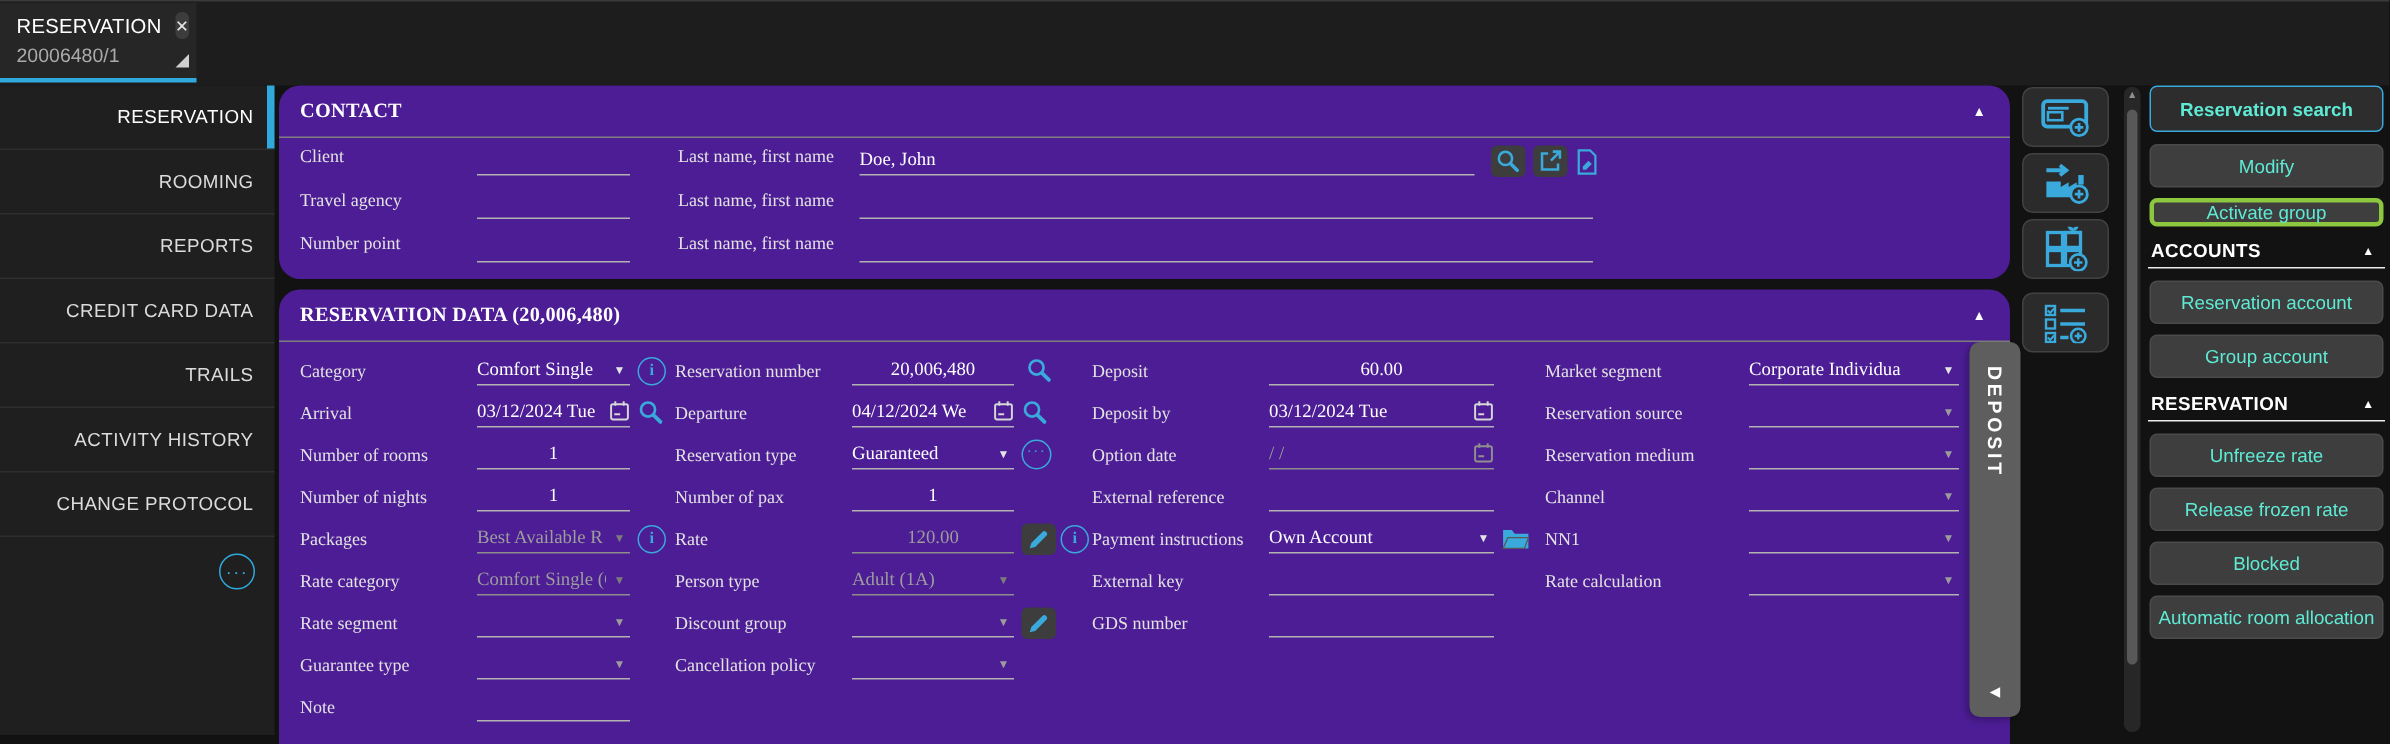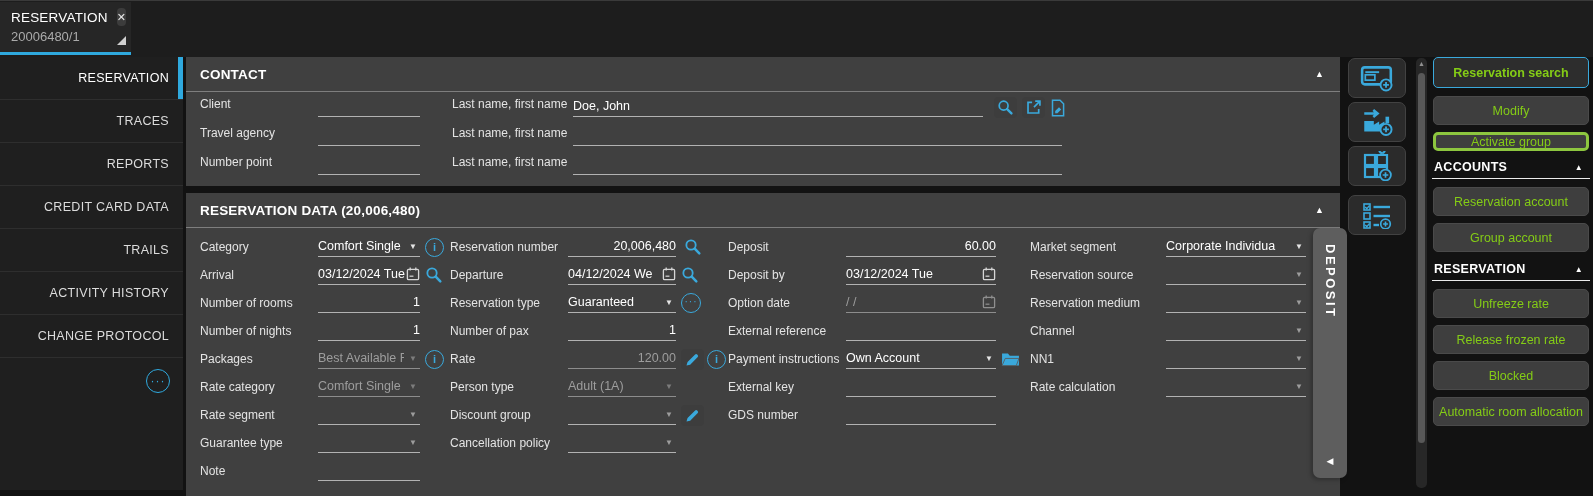--- a/index.html
+++ b/index.html
@@ -24,33 +24,33 @@
             display:flex;align-items:center;justify-content:flex-end;padding-right:14px;cursor:pointer;}
   .sideitem span{color:#dcdcdc;font-size:12.5px;letter-spacing:.3px;}
   .sideitem.active span{color:#fff;}
   .sideitem.active::after{content:"";position:absolute;right:0;top:0;bottom:0;width:5px;background:#2fa9de;}
   .side-more{height:45px;display:flex;align-items:center;justify-content:flex-end;padding-right:13px;}
   .more-circle{width:22px;height:22px;border:1.5px solid #2fa9de;border-radius:50%;color:#2fa9de;
                display:flex;align-items:center;justify-content:center;font-size:12px;letter-spacing:1px;cursor:pointer;}
 
   
   .content{position:absolute;left:186px;top:57px;width:1154px;height:433px;}
-  .panel{background:#404040;border-radius:0;position:relative;}
+  .panel{background:#4c1d95;border-radius:14px;position:relative;font-family:Liberation Serif, serif;}
   .contact{height:129px;margin-bottom:7px;}
   .rdata{height:333px;}
   .phead{height:35px;display:flex;align-items:center;padding:0 16px 0 14px;
          border-bottom:1px solid #7e7e7e;box-sizing:border-box;}
   .ptitle{color:#fff;font-weight:bold;font-size:13.5px;flex:1;letter-spacing:.2px;}
   .collapse{color:#fff;font-size:9px;cursor:pointer;}
 
   .lbl{color:#e3e3e3;font-size:12px;white-space:nowrap;overflow:hidden;}
   .fld{position:relative;border-bottom:1px solid #b2b2b2;height:20px;display:flex;align-items:center;
        box-sizing:border-box;padding-bottom:1px;cursor:text;}
   .fld .val{flex:1;font-size:12.5px;color:#fff;white-space:nowrap;overflow:hidden;}
-  .fld.num .val{text-align:right;}
+  .fld.num .val{text-align:center;}
   .fld.dd{cursor:pointer;}
   .fld.dd::after{content:"▼";font-size:8px;color:#e4e4e4;margin:0 3px 0 5px;}
   .fld.dd.empty::after{color:#9c9c9c;}
   .fld.dis{border-bottom-color:#8d8d8d;}
   .fld.dis .val{color:#9d9d9d;}
   .fld.dd.dis::after{color:#7c7c7c;}
 
   
   .cbody{padding:5px 0 0 14px;}
   .crow{display:flex;align-items:flex-start;height:29px;}
@@ -97,21 +97,21 @@
   .toolbtn.last{margin-top:5px;}
 
   
   .vscroll{position:absolute;left:1416px;top:58px;width:11px;height:430px;background:#272727;border-radius:5px;}
   .vscroll .up{position:absolute;top:2px;left:0;right:0;text-align:center;color:#909090;font-size:7px;cursor:pointer;}
   .vthumb{position:absolute;top:15px;left:2px;width:7px;height:370px;background:#585858;border-radius:4px;cursor:grab;}
 
   
   .rpanel{position:absolute;left:1431px;top:57px;width:160px;}
   .rbtn{width:156px;height:29px;margin:0 auto 7px auto;background:#3e3e3e;border:1px solid #4a4a4a;border-radius:5px;
-        color:#84cc16;font-size:12.5px;display:flex;align-items:center;justify-content:center;cursor:pointer;box-sizing:border-box;}
+        color:#5eead4;font-size:12.5px;display:flex;align-items:center;justify-content:center;cursor:pointer;box-sizing:border-box;}
   .rbtn.primary{background:#2d2d2d;border:1px solid #3aa9dc;font-weight:bold;height:31px;margin-bottom:8px;}
   .rbtn.green{border:3px solid #8dc63f;height:19px;margin-bottom:6px;text-align:right;}
   .rphead{display:flex;align-items:center;color:#fff;font-weight:bold;font-size:12.5px;
           padding:3px 8px 3px 3px;letter-spacing:.3px;}
   .rphead .collapse{margin-left:auto;font-size:8px;}
   .rphr{border-bottom:1px solid #ececec;margin:1px 1px 8px 1px;}
 </style>
 </head>
 <body>
 
@@ -188,21 +188,21 @@
     <div class="tab-sub">20006480/1</div>
     <span class="tab-corner"></span>
   </div>
 </div>
 
 <nav class="sidebar">
   <div class="sideitem active">
       <span>RESERVATION</span>
     </div>
   <div class="sideitem">
-      <span>TRACES</span>
+      <span>ROOMING</span>
     </div>
   <div class="sideitem">
       <span>REPORTS</span>
     </div>
   <div class="sideitem">
       <span>CREDIT CARD DATA</span>
     </div>
   <div class="sideitem">
       <span>TRAILS</span>
     </div>

